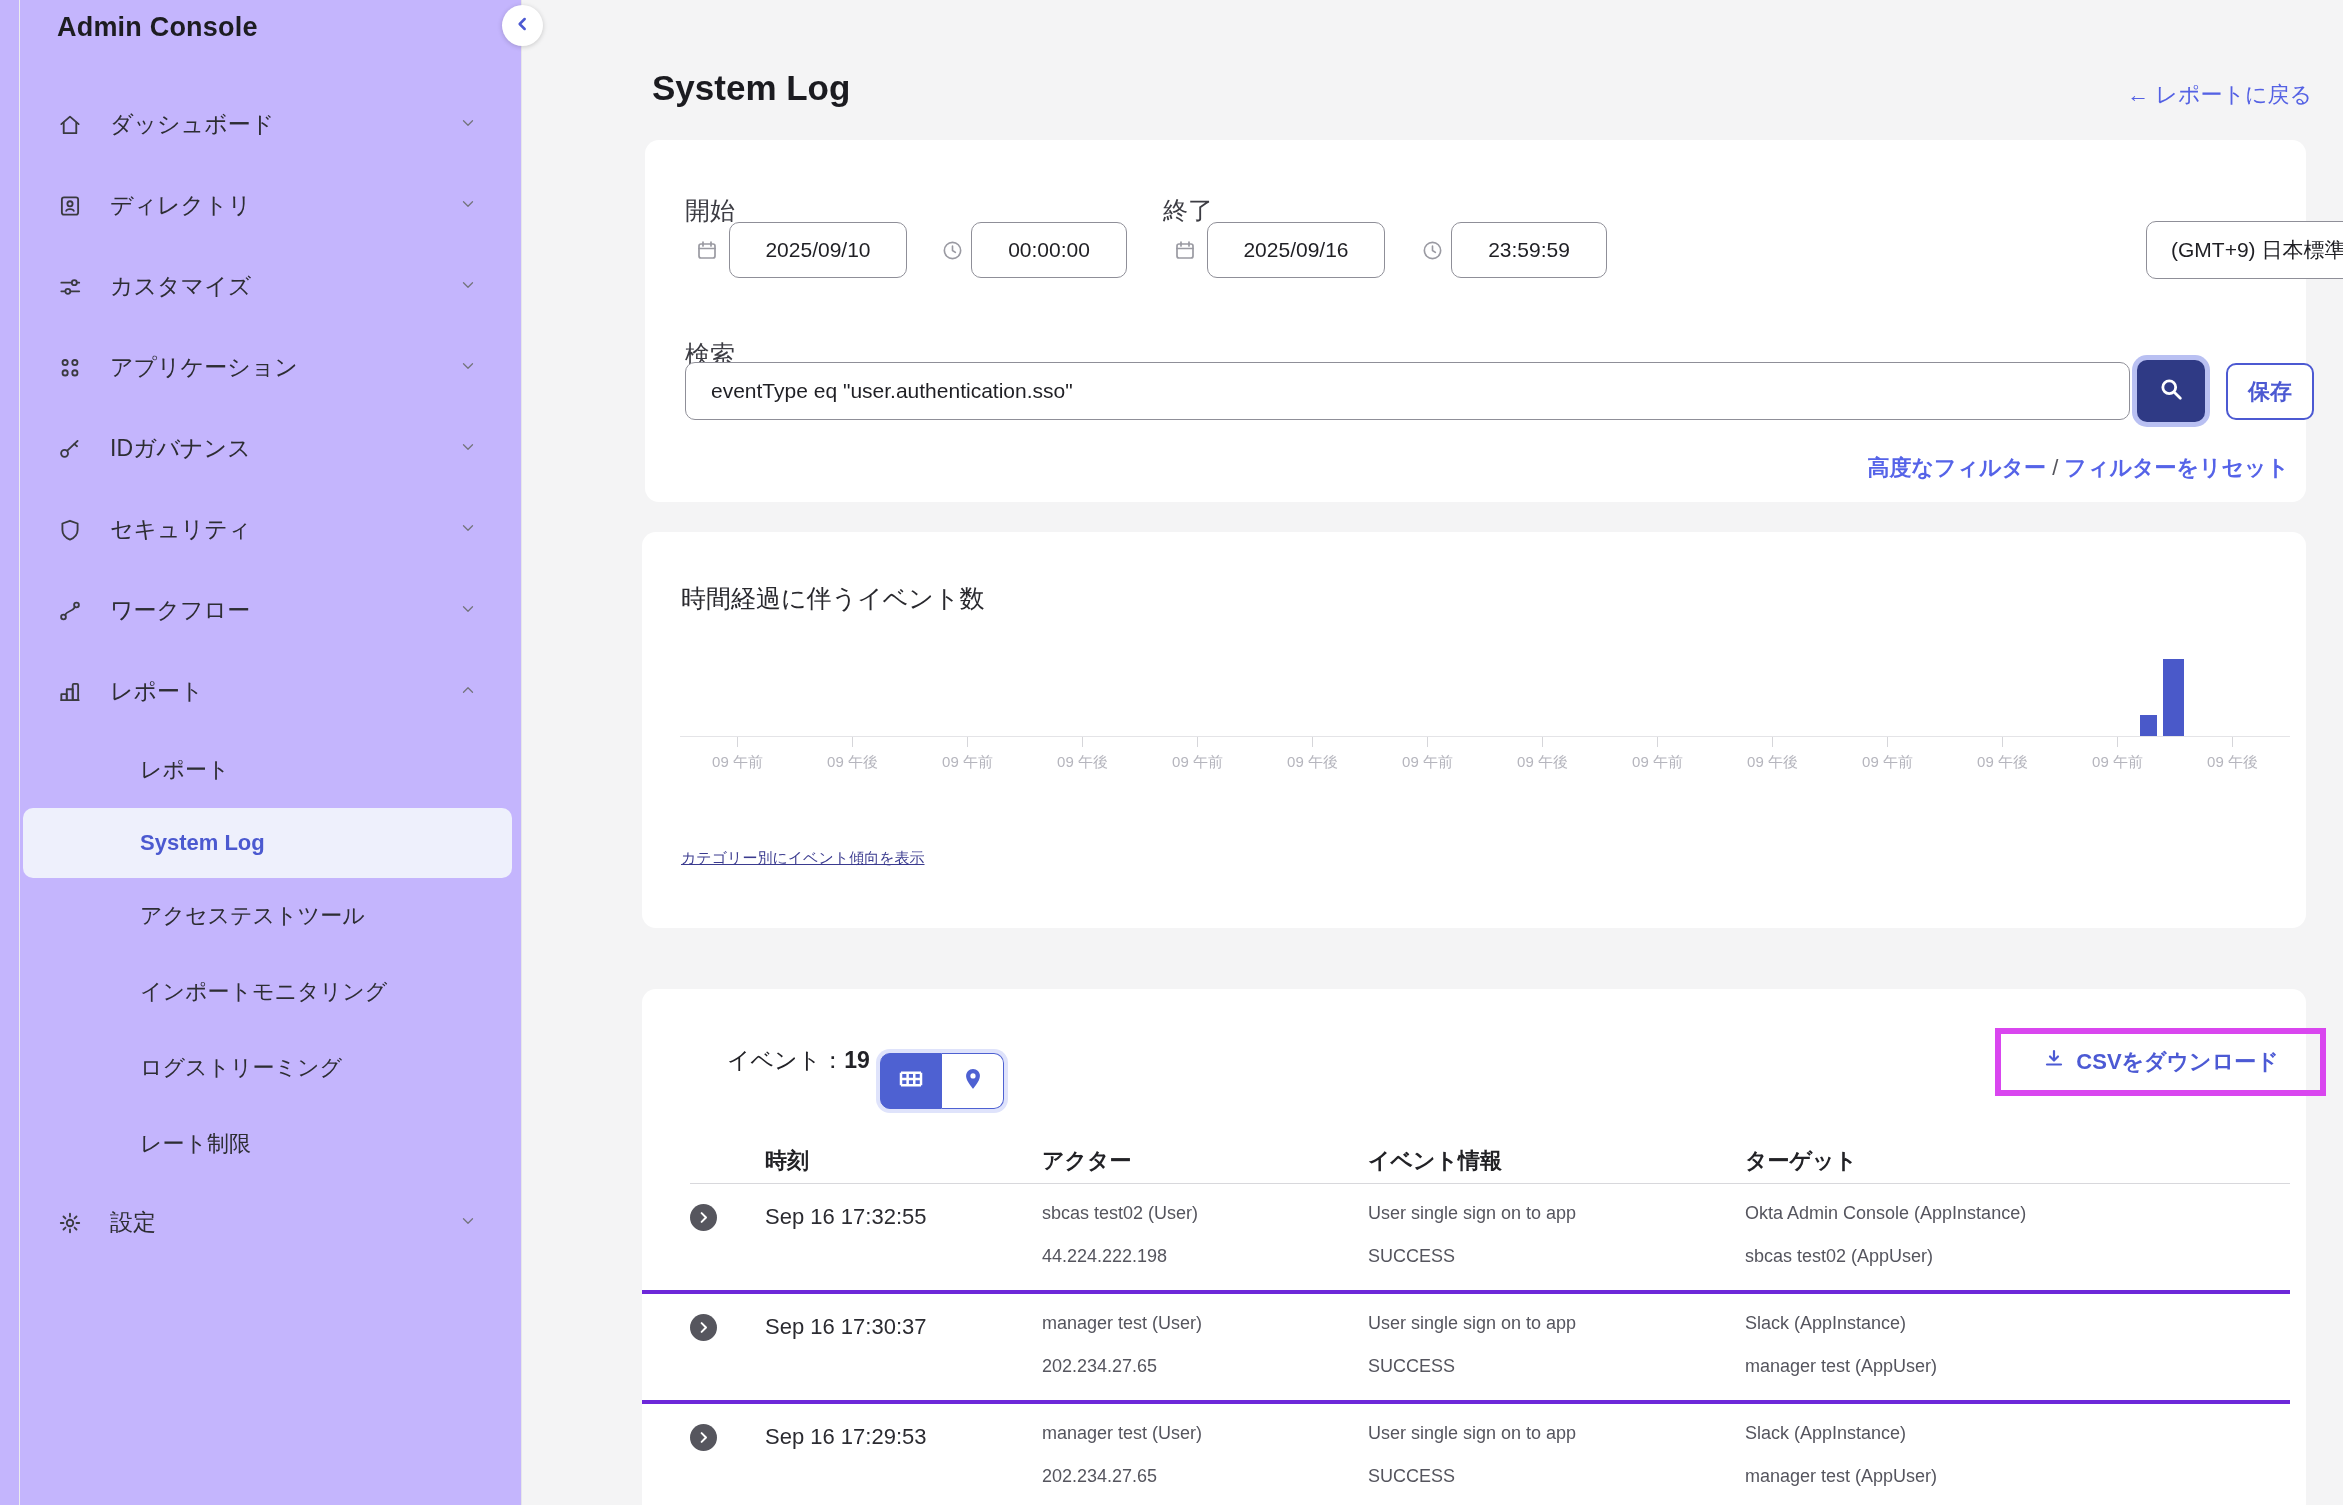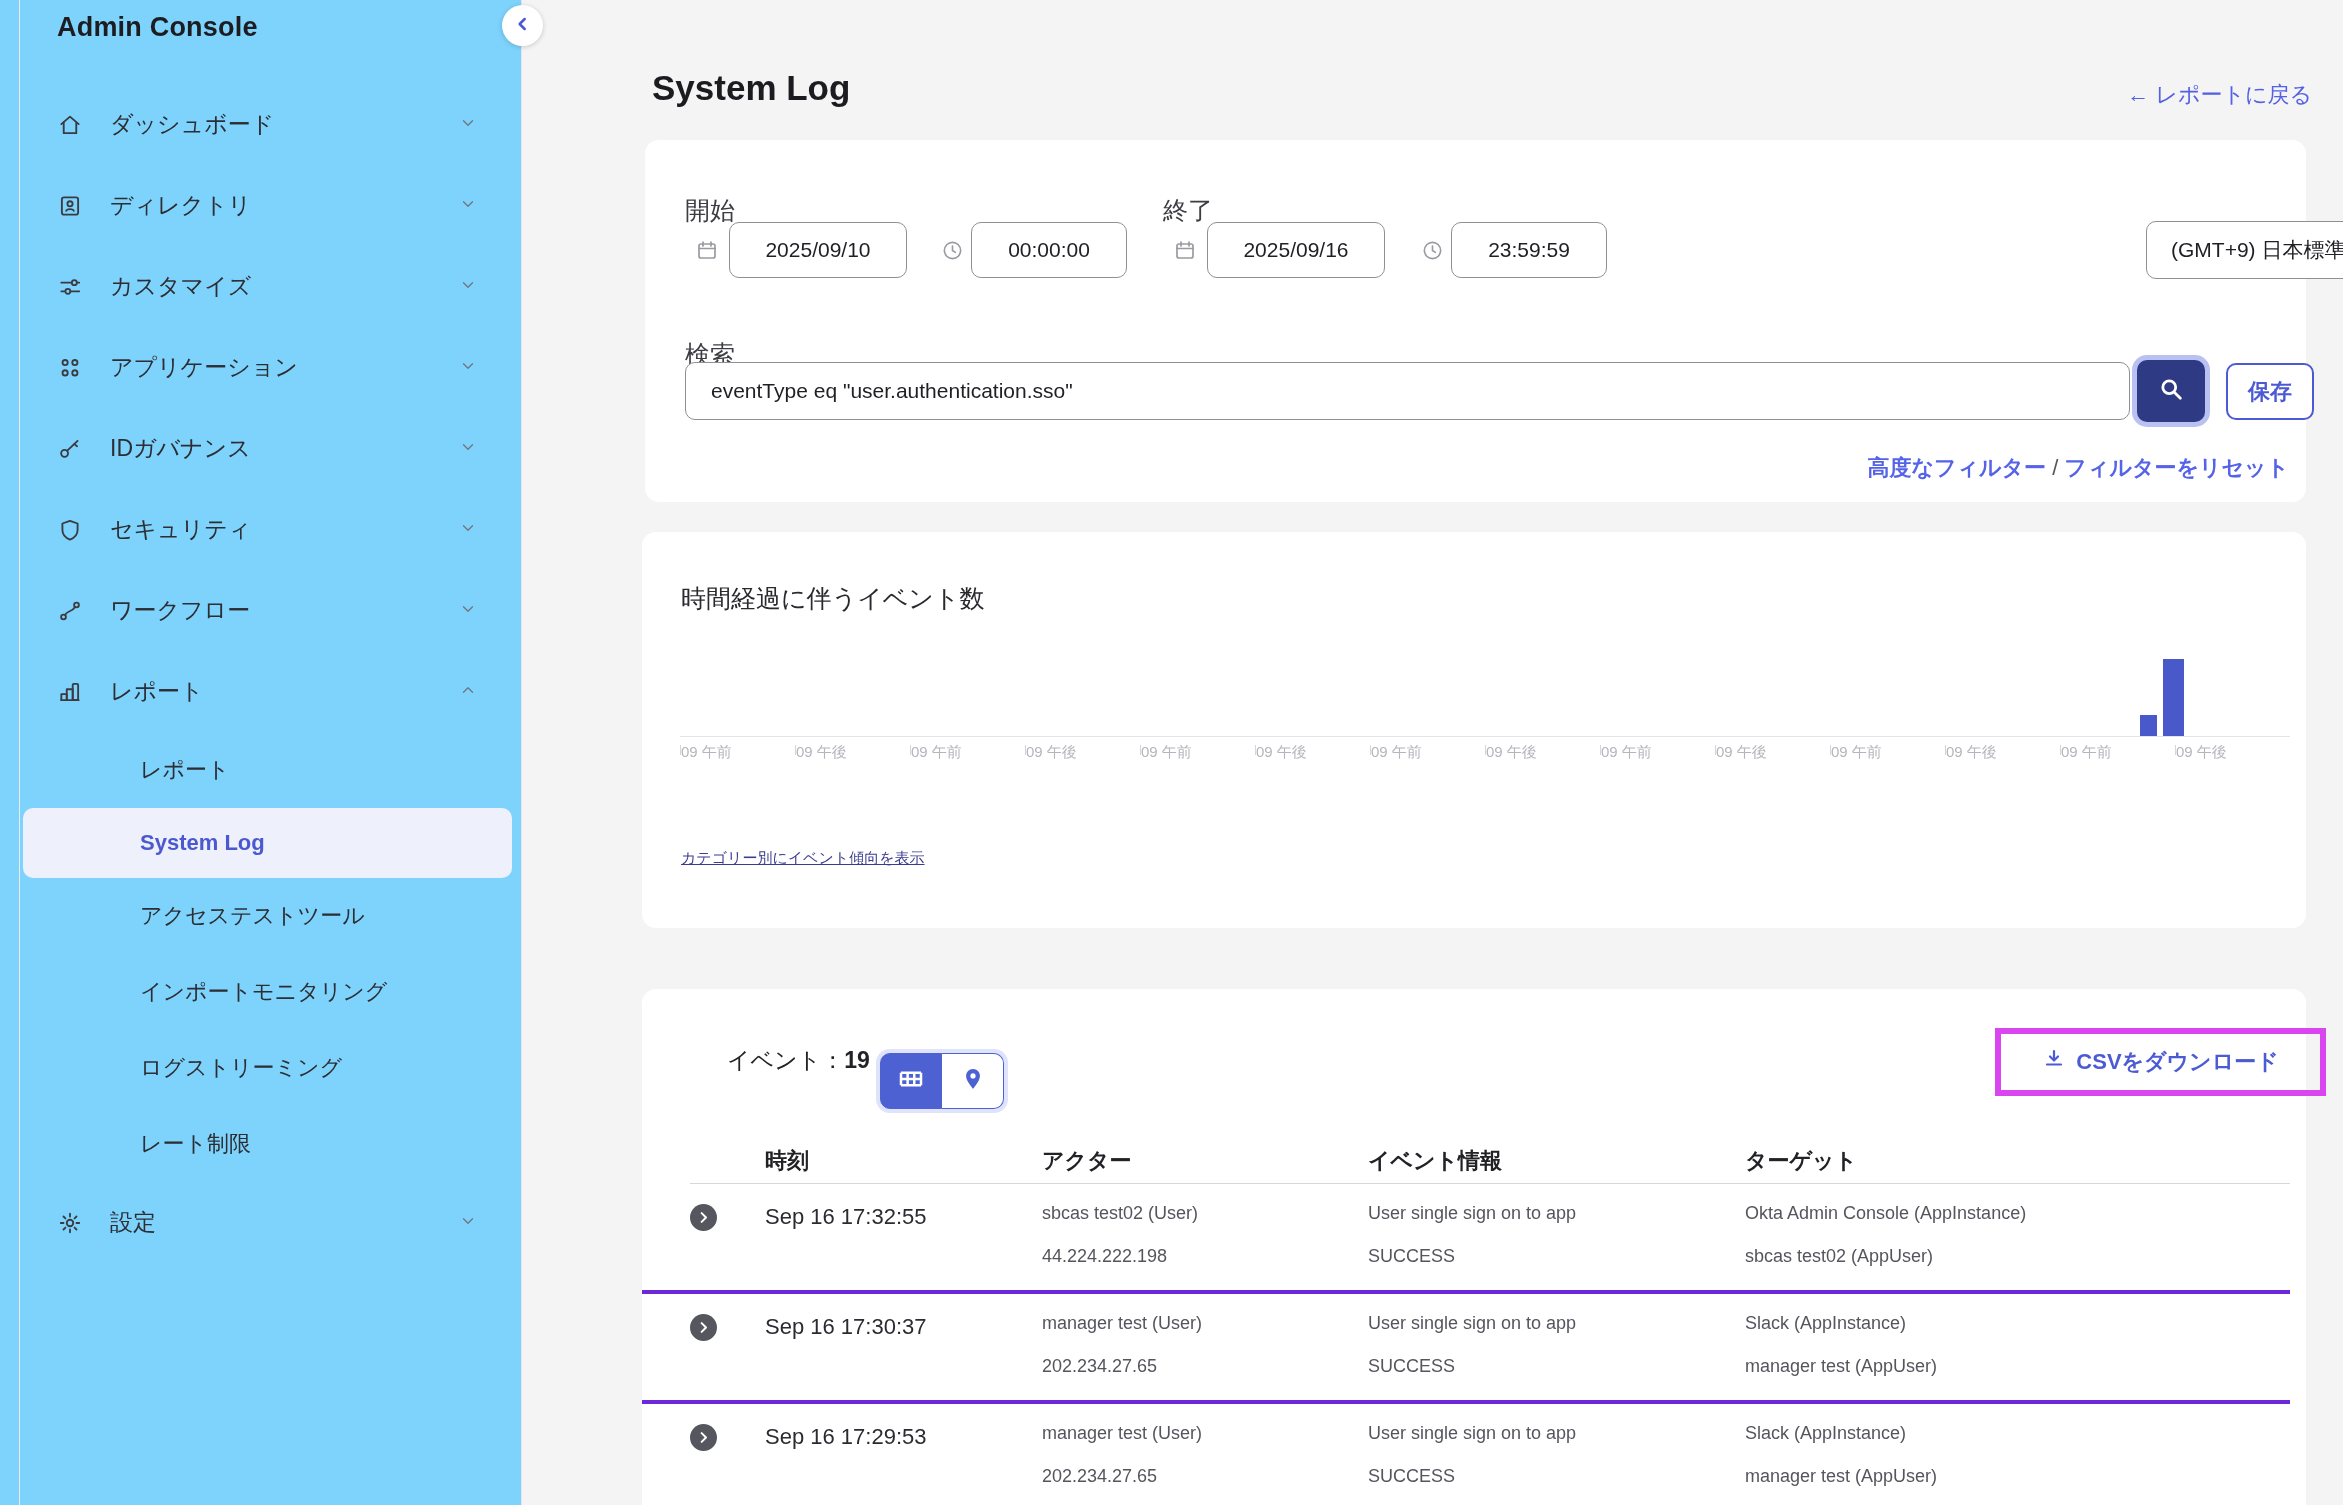--- a/index.html
+++ b/index.html
@@ -2,21 +2,21 @@
 <html><head>
 <meta charset="utf-8">
 <style>
   * { margin:0; padding:0; box-sizing:border-box; }
   html,body { width:2343px; height:1505px; overflow:hidden;
     font-family:"Liberation Sans","DejaVu Sans",sans-serif; background:#f4f4f5; color:#2b2b31; }
   .page { position:relative; width:2343px; height:1505px; }
 
   
   .sidebar { position:absolute; left:0; top:0; width:522px; height:1505px;
-    background:#7dd3fc; border-right:1px solid #e6e6e9; }
+    background:#c4b5fd; border-right:1px solid #e6e6e9; }
   .sidebar-rail { position:absolute; left:19px; top:0; width:1px; height:1505px; background:#ececee; }
   .app-title { position:absolute; left:57px; top:12px; font-size:27px; font-weight:700; color:#1d1d21; letter-spacing:.2px; }
   .nav { position:absolute; left:0; top:84px; width:522px; }
   .nav-item { position:relative; height:81px; display:flex; align-items:center; cursor:pointer; }
   .nav-item .nicon { position:absolute; left:57px; width:26px; height:26px; display:flex; align-items:center; }
   .nav-item .nlabel { position:absolute; left:110px; font-size:23px; font-weight:500; color:#2d2d33; }
   .nav-item .chev { position:absolute; right:45px; color:#74747c; }
   .sub-item { position:relative; height:76px; display:flex; align-items:center; cursor:pointer; }
   .sub-item .slabel { position:absolute; left:140px; font-size:22px; font-weight:500; color:#2d2d33; }
   .sub-item.selected { background:#eef0fc; border-radius:10px; margin:0 10px 0 23px; height:70px; }
@@ -52,21 +52,21 @@
   .filter-links .lnk { color:#5563e8; cursor:pointer; }
   .filter-links .sep { color:#55555c; font-weight:400; }
 
   
   .chart-title { position:absolute; left:39px; top:50px; font-size:25px; font-weight:500; color:#29292e; }
   .plot { position:absolute; left:38px; top:110px; width:1610px; height:95px; border-bottom:1px solid #e4e4e7; }
   .bar { position:absolute; bottom:0; background:#4a59c9; }
   .bar.b12 { left:calc(100% - 150px); width:17px; }
   .bar.b13 { left:calc(100% - 127px); width:21px; }
   .xlabels { position:absolute; left:38px; top:205px; width:1610px; display:flex; }
-  .xcell { flex:1; display:flex; flex-direction:row; align-items:center; }
+  .xcell { flex:1; display:flex; flex-direction:column; align-items:center; }
   .xcell .tick { width:1px; height:10px; background:#d6d6da; }
   .xcell .xtext { margin-top:6px; font-size:15px; color:#b5b5bd; white-space:nowrap; }
   .trend-link { position:absolute; left:39px; top:317px; font-size:15px; font-weight:500; color:#3b3b8f;
     text-decoration:underline; cursor:pointer; }
 
   
   .events-header { position:absolute; left:0; top:0; width:100%; height:130px; }
   .ev-count { position:absolute; left:85px; top:56px; font-size:23px; color:#222227; }
   .ev-count b { font-weight:700; }
   .toggle-group { position:absolute; left:238px; top:64px; display:flex; border-radius:10px;

